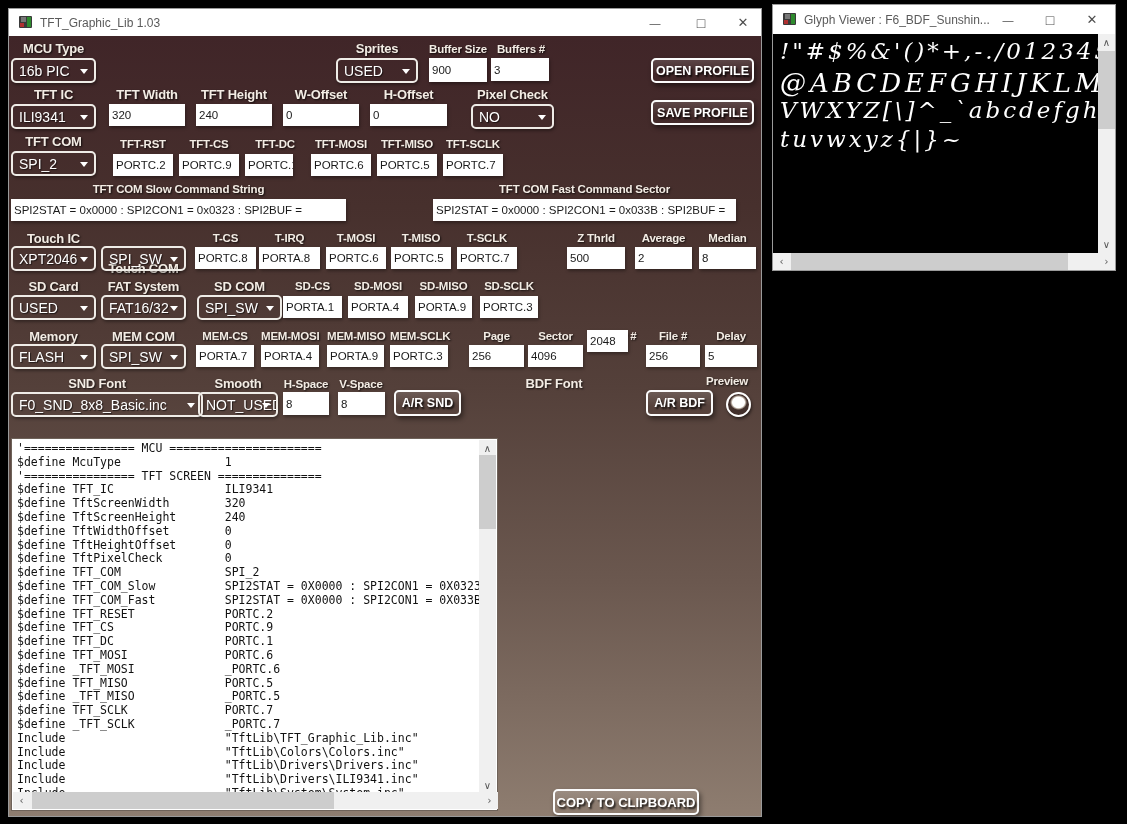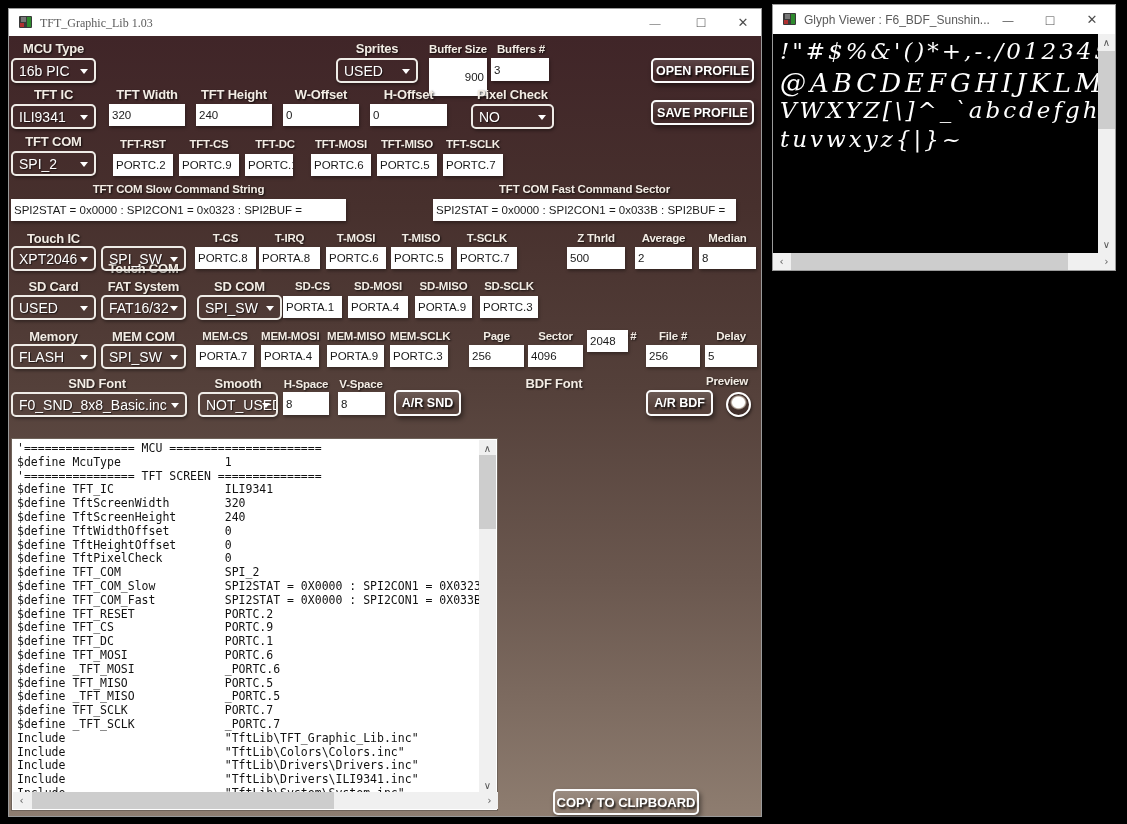--- a/index.html
+++ b/index.html
@@ -42,21 +42,21 @@
   .glyphArea{position:absolute;background:#000;overflow:hidden;}
   .glyphArea .grow{position:absolute;left:7px;color:#fff;font-family:"DejaVu Serif",serif;font-style:italic;
     font-size:23px;letter-spacing:3px;white-space:nowrap;}
 </style>
 </head>
 <body>
 
 <div class="desktop">
 
   <div class="window" style="left:8px;top:8px;width:754px;height:809px;">
-    <div class="titlebar" style="height:27px;font-family:Liberation Serif, serif;">
+    <div class="titlebar" style="height:27px;">
       <svg class="appicon" style="left:9px;top:5px;" viewBox="0 0 16 16">
         <rect x="1" y="2" width="13" height="12" rx="1" fill="#3a3a3a"></rect>
         <rect x="9" y="3" width="4" height="10" fill="#2e8b2e"></rect>
         <rect x="2" y="9" width="4" height="4" fill="#b03030"></rect>
         <rect x="3" y="3" width="5" height="5" fill="#777"></rect>
       </svg>
       <span class="title" style="position:absolute;left:31px;top:7px;">TFT_Graphic_Lib 1.03</span>
       <span class="winbtn" style="left:624px;width:44px;font-size:11px;">—</span>
       <span class="winbtn" style="left:670px;width:44px;font-size:14px;">□</span>
       <span class="winbtn" style="left:716px;width:36px;font-size:13px;">✕</span>
@@ -65,21 +65,21 @@
 
       <div class="lbl big" style="left:2px;top:5px;width:85px;">MCU Type</div>
       <div class="dd" style="left:2px;top:22px;width:85px;">
           <span>16b PIC</span>
         </div>
       <div class="lbl big" style="left:327px;top:5px;width:82px;">Sprites</div>
       <div class="dd" style="left:327px;top:22px;width:82px;">
           <span>USED</span>
         </div>
       <div class="lbl" style="left:412px;top:7px;width:74px;">Buffer Size</div>
-      <div class="inp" style="left:420px;top:22px;width:58px;height:38px;justify-content:flex-end;">
+      <div class="inp" style="left:420px;top:22px;width:58px;height:24px;">
           <span>900</span>
         </div>
       <div class="lbl" style="left:480px;top:7px;width:64px;">Buffers #</div>
       <div class="inp" style="left:482px;top:22px;width:58px;height:23px;">
           <span>3</span>
         </div>
       <div class="btn" style="left:642px;top:22px;width:103px;height:25px;">OPEN PROFILE</div>
       <div class="btn" style="left:642px;top:64px;width:103px;height:25px;">SAVE PROFILE</div>
 
       <div class="lbl big" style="left:2px;top:51px;width:85px;">TFT IC</div>
@@ -254,21 +254,21 @@
       <div class="lbl" style="left:637px;top:294px;width:54px;">File #</div>
       <div class="inp" style="left:637px;top:309px;width:54px;">
           <span>256</span>
         </div>
       <div class="lbl" style="left:696px;top:294px;width:52px;">Delay</div>
       <div class="inp" style="left:696px;top:309px;width:52px;">
           <span>5</span>
         </div>
 
       <div class="lbl big" style="left:2px;top:340px;width:172px;">SND Font</div>
-      <div class="dd" style="left:2px;top:356px;width:176px;">
+      <div class="dd" style="left:2px;top:356px;width:192px;">
           <span>F0_SND_8x8_Basic.inc</span>
         </div>
       <div class="lbl big" style="left:189px;top:340px;width:80px;">Smooth</div>
       <div class="dd" style="left:189px;top:356px;width:80px;">
           <span>NOT_USED</span>
         </div>
       <div class="lbl" style="left:270px;top:342px;width:54px;">H-Space</div>
       <div class="inp" style="left:274px;top:356px;width:46px;height:23px;">
           <span>8</span>
         </div>

